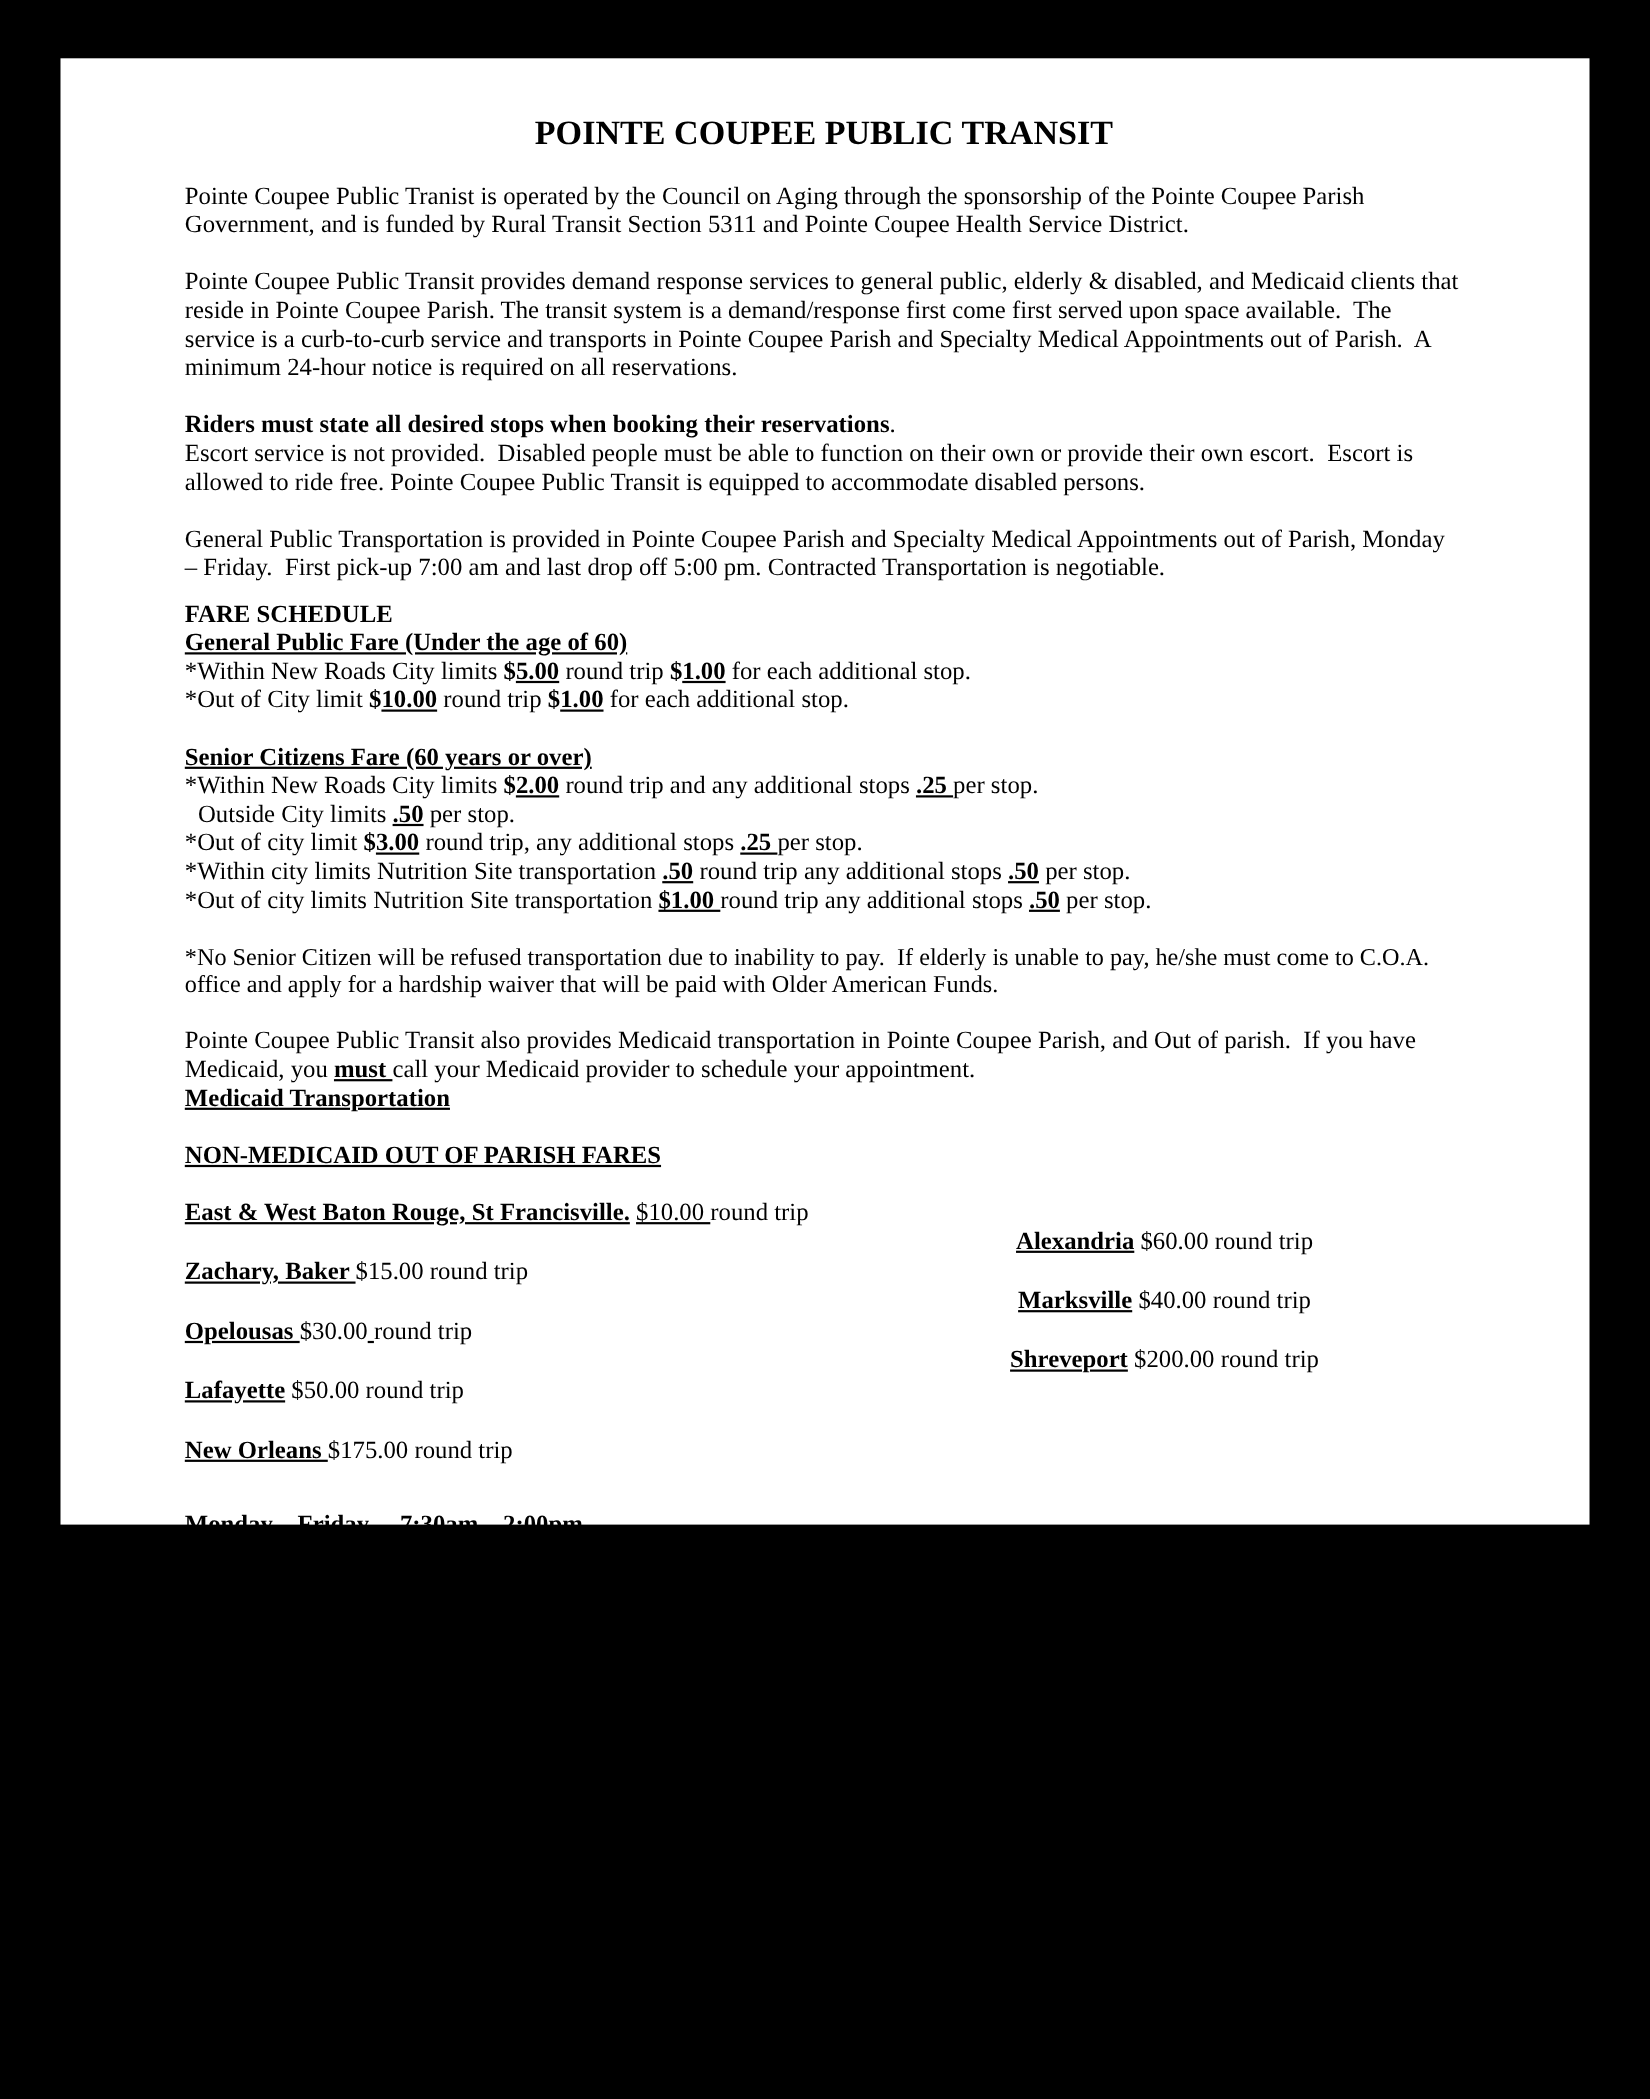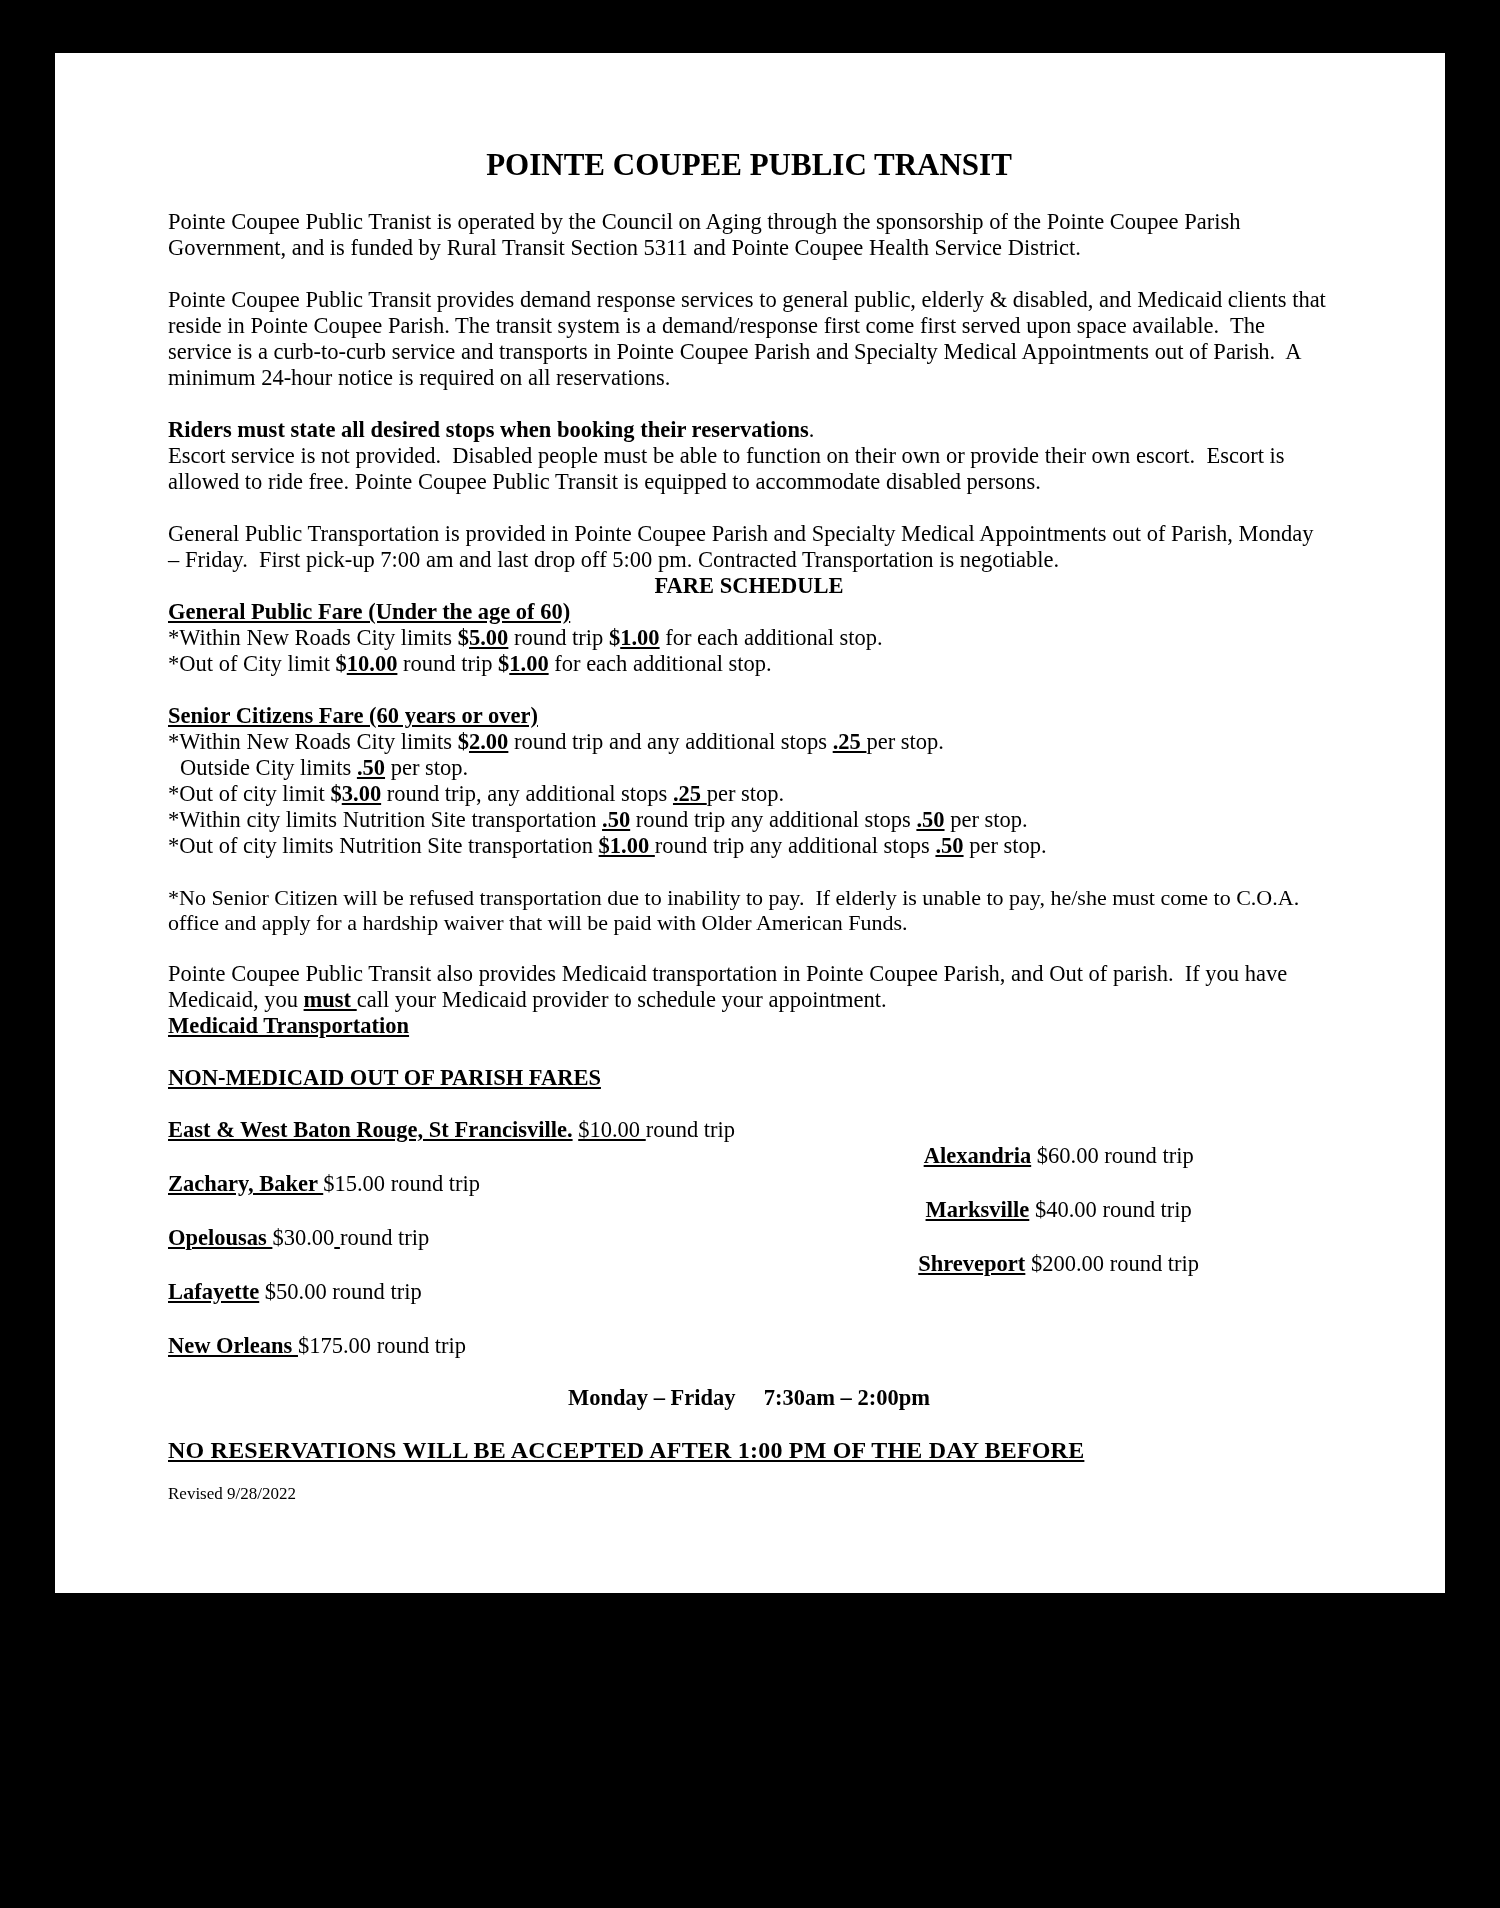--- a/index.html
+++ b/index.html
@@ -5,33 +5,33 @@
   html,body{margin:0;padding:0;}
   body{
     width:1500px;height:1908px;
     background:#000;
     position:relative;
     font-family:"Liberation Serif", serif;
   }
   .page{
     position:absolute;
     left:55px;top:53px;
-    width:1390px;height:1540px;
+    width:1390px;height:1333px;
     background:#fff;
     color:#000;
     box-sizing:border-box;
-    padding:92px 115px 0 113px;
+    padding:48px 115px 0 113px;
     font-size:22.5px;
     line-height:26px;
   }
   .blk{white-space:pre-wrap;}
   .b{font-weight:bold;}
   .u{text-decoration:underline;}
   .title{font-size:31px;line-height:40px;text-align:center;}
-  .center{text-align:center;}
+  .center{margin-top:16px;}
   .small{font-size:22px;line-height:25px;}
   .tiny{font-size:17px;line-height:22px;}
   .big{font-size:24px;line-height:30px;letter-spacing:0.2px;}
   .indent{padding-left:12px;}
   .cols{display:flex;}
   .col-l{width:53.3%;margin-top:28px;}
   .col-r{flex:1;text-align:center;}
 </style>
 </head>
 <body>

